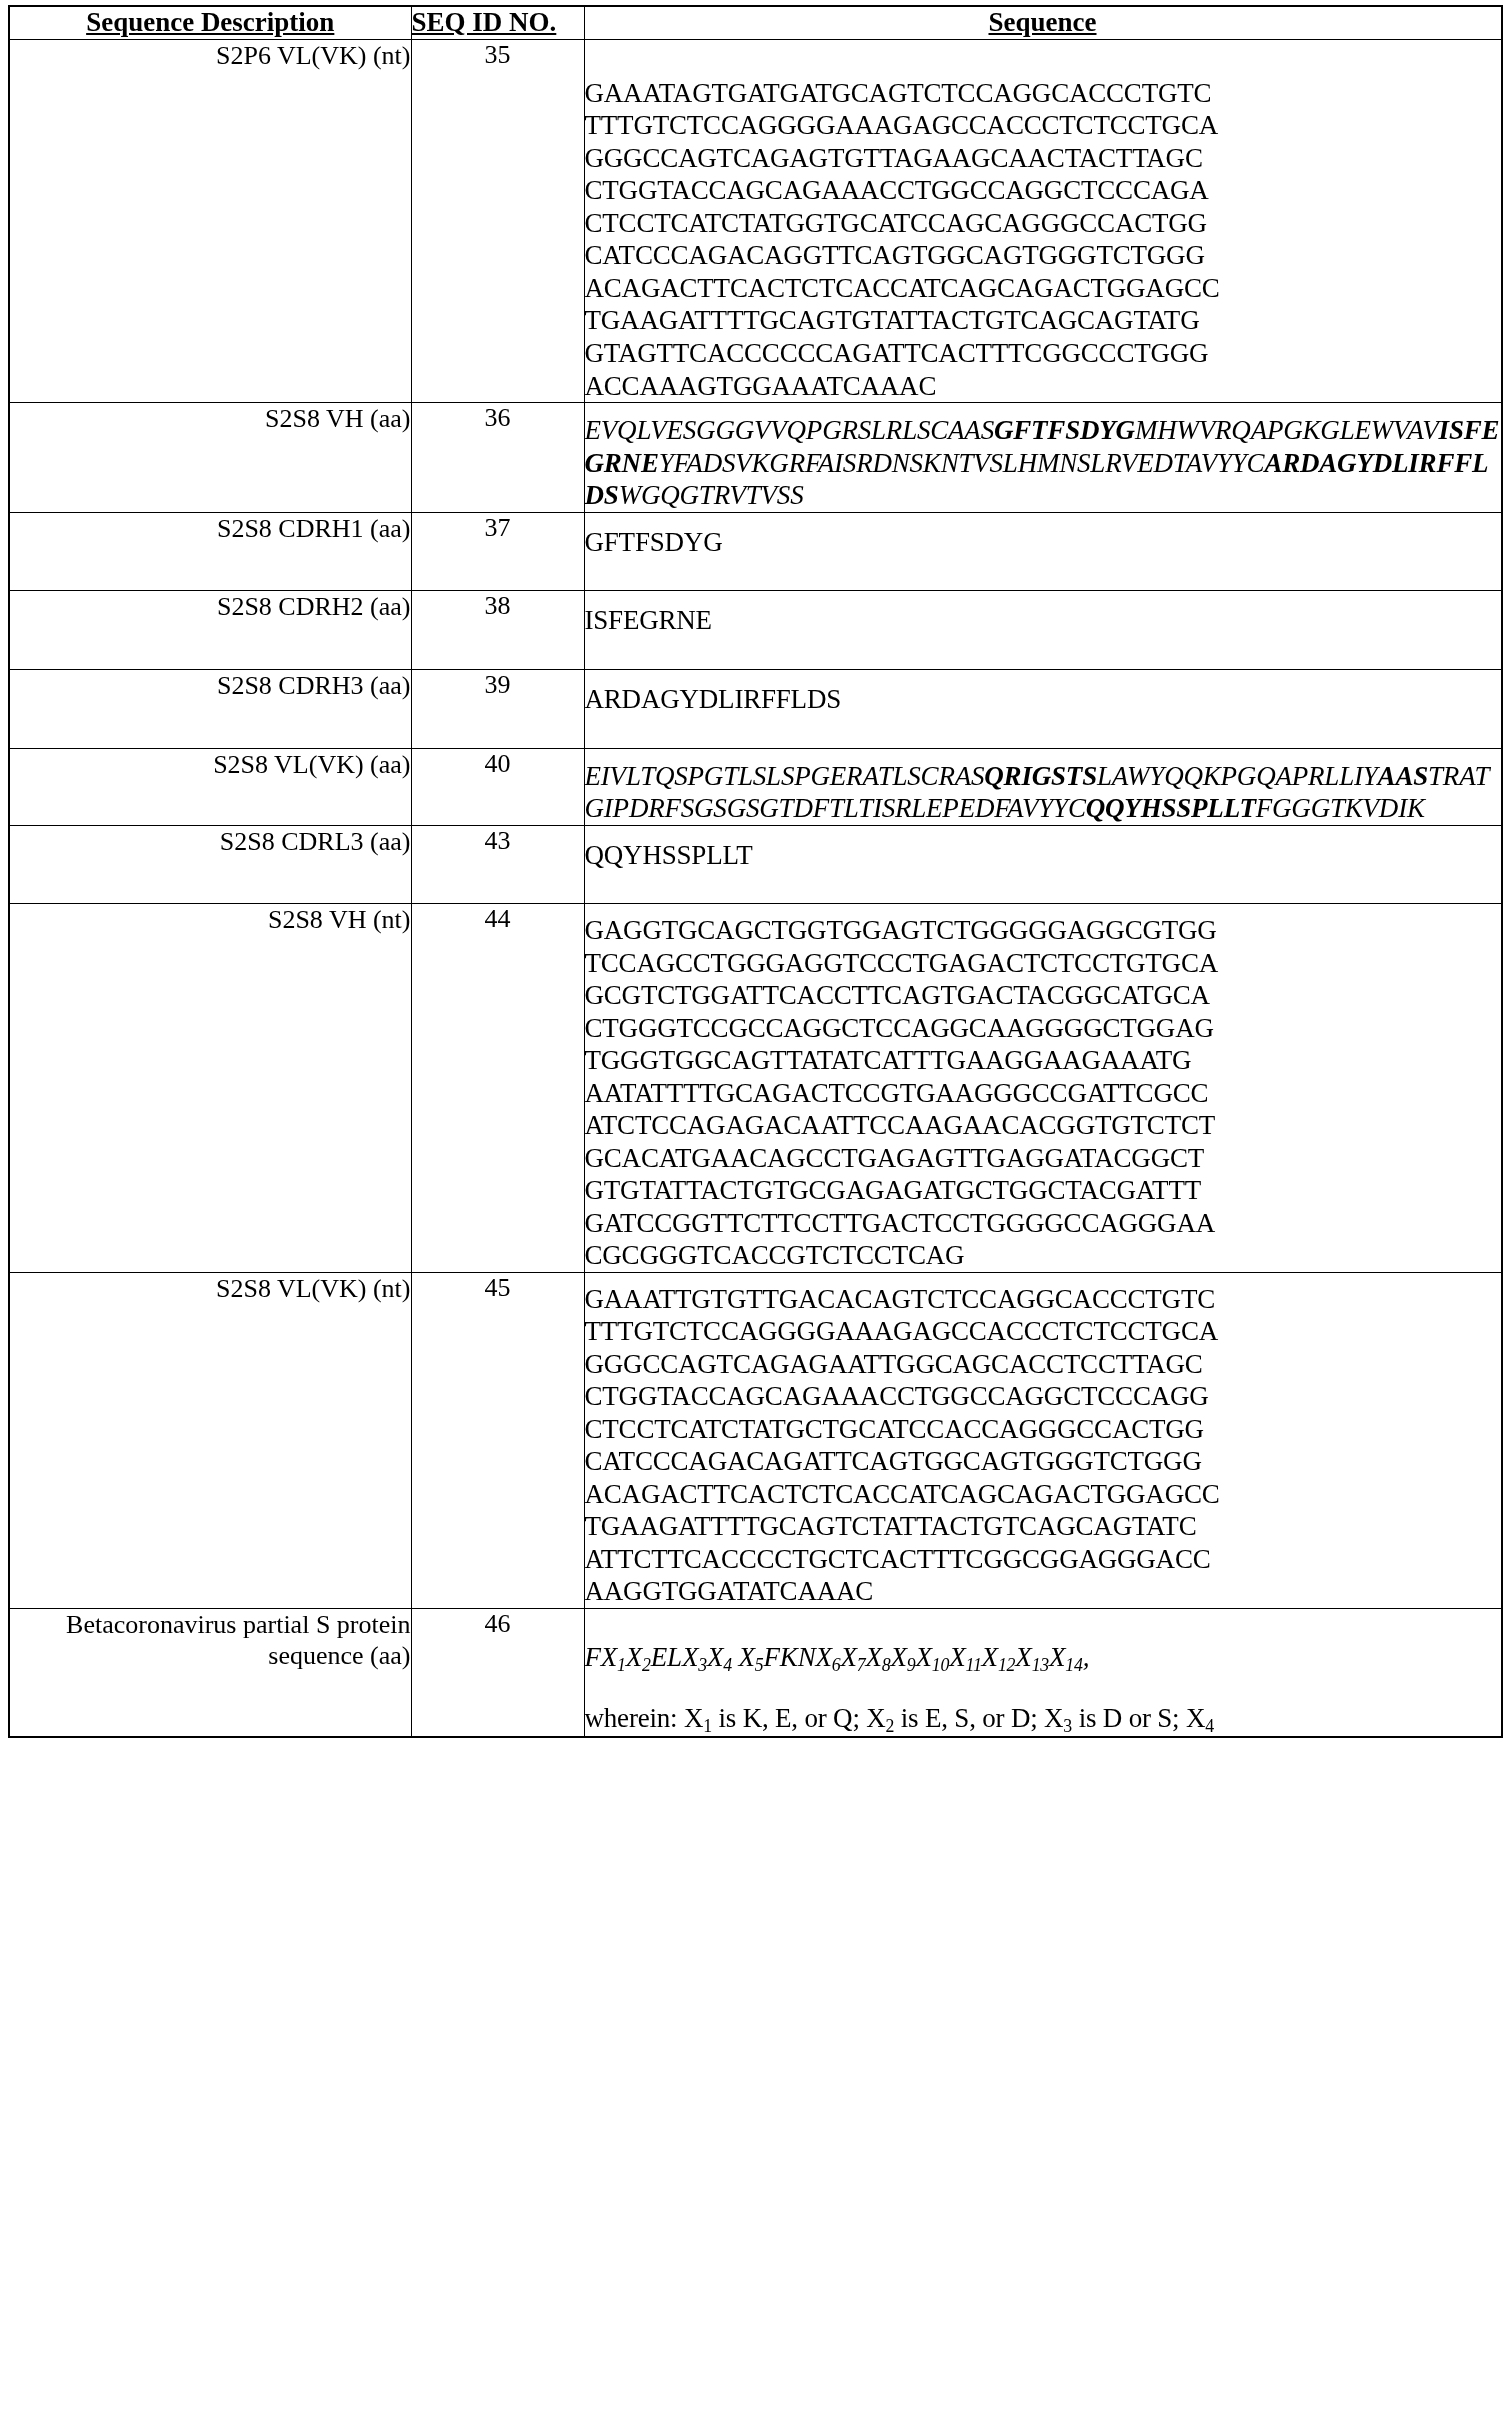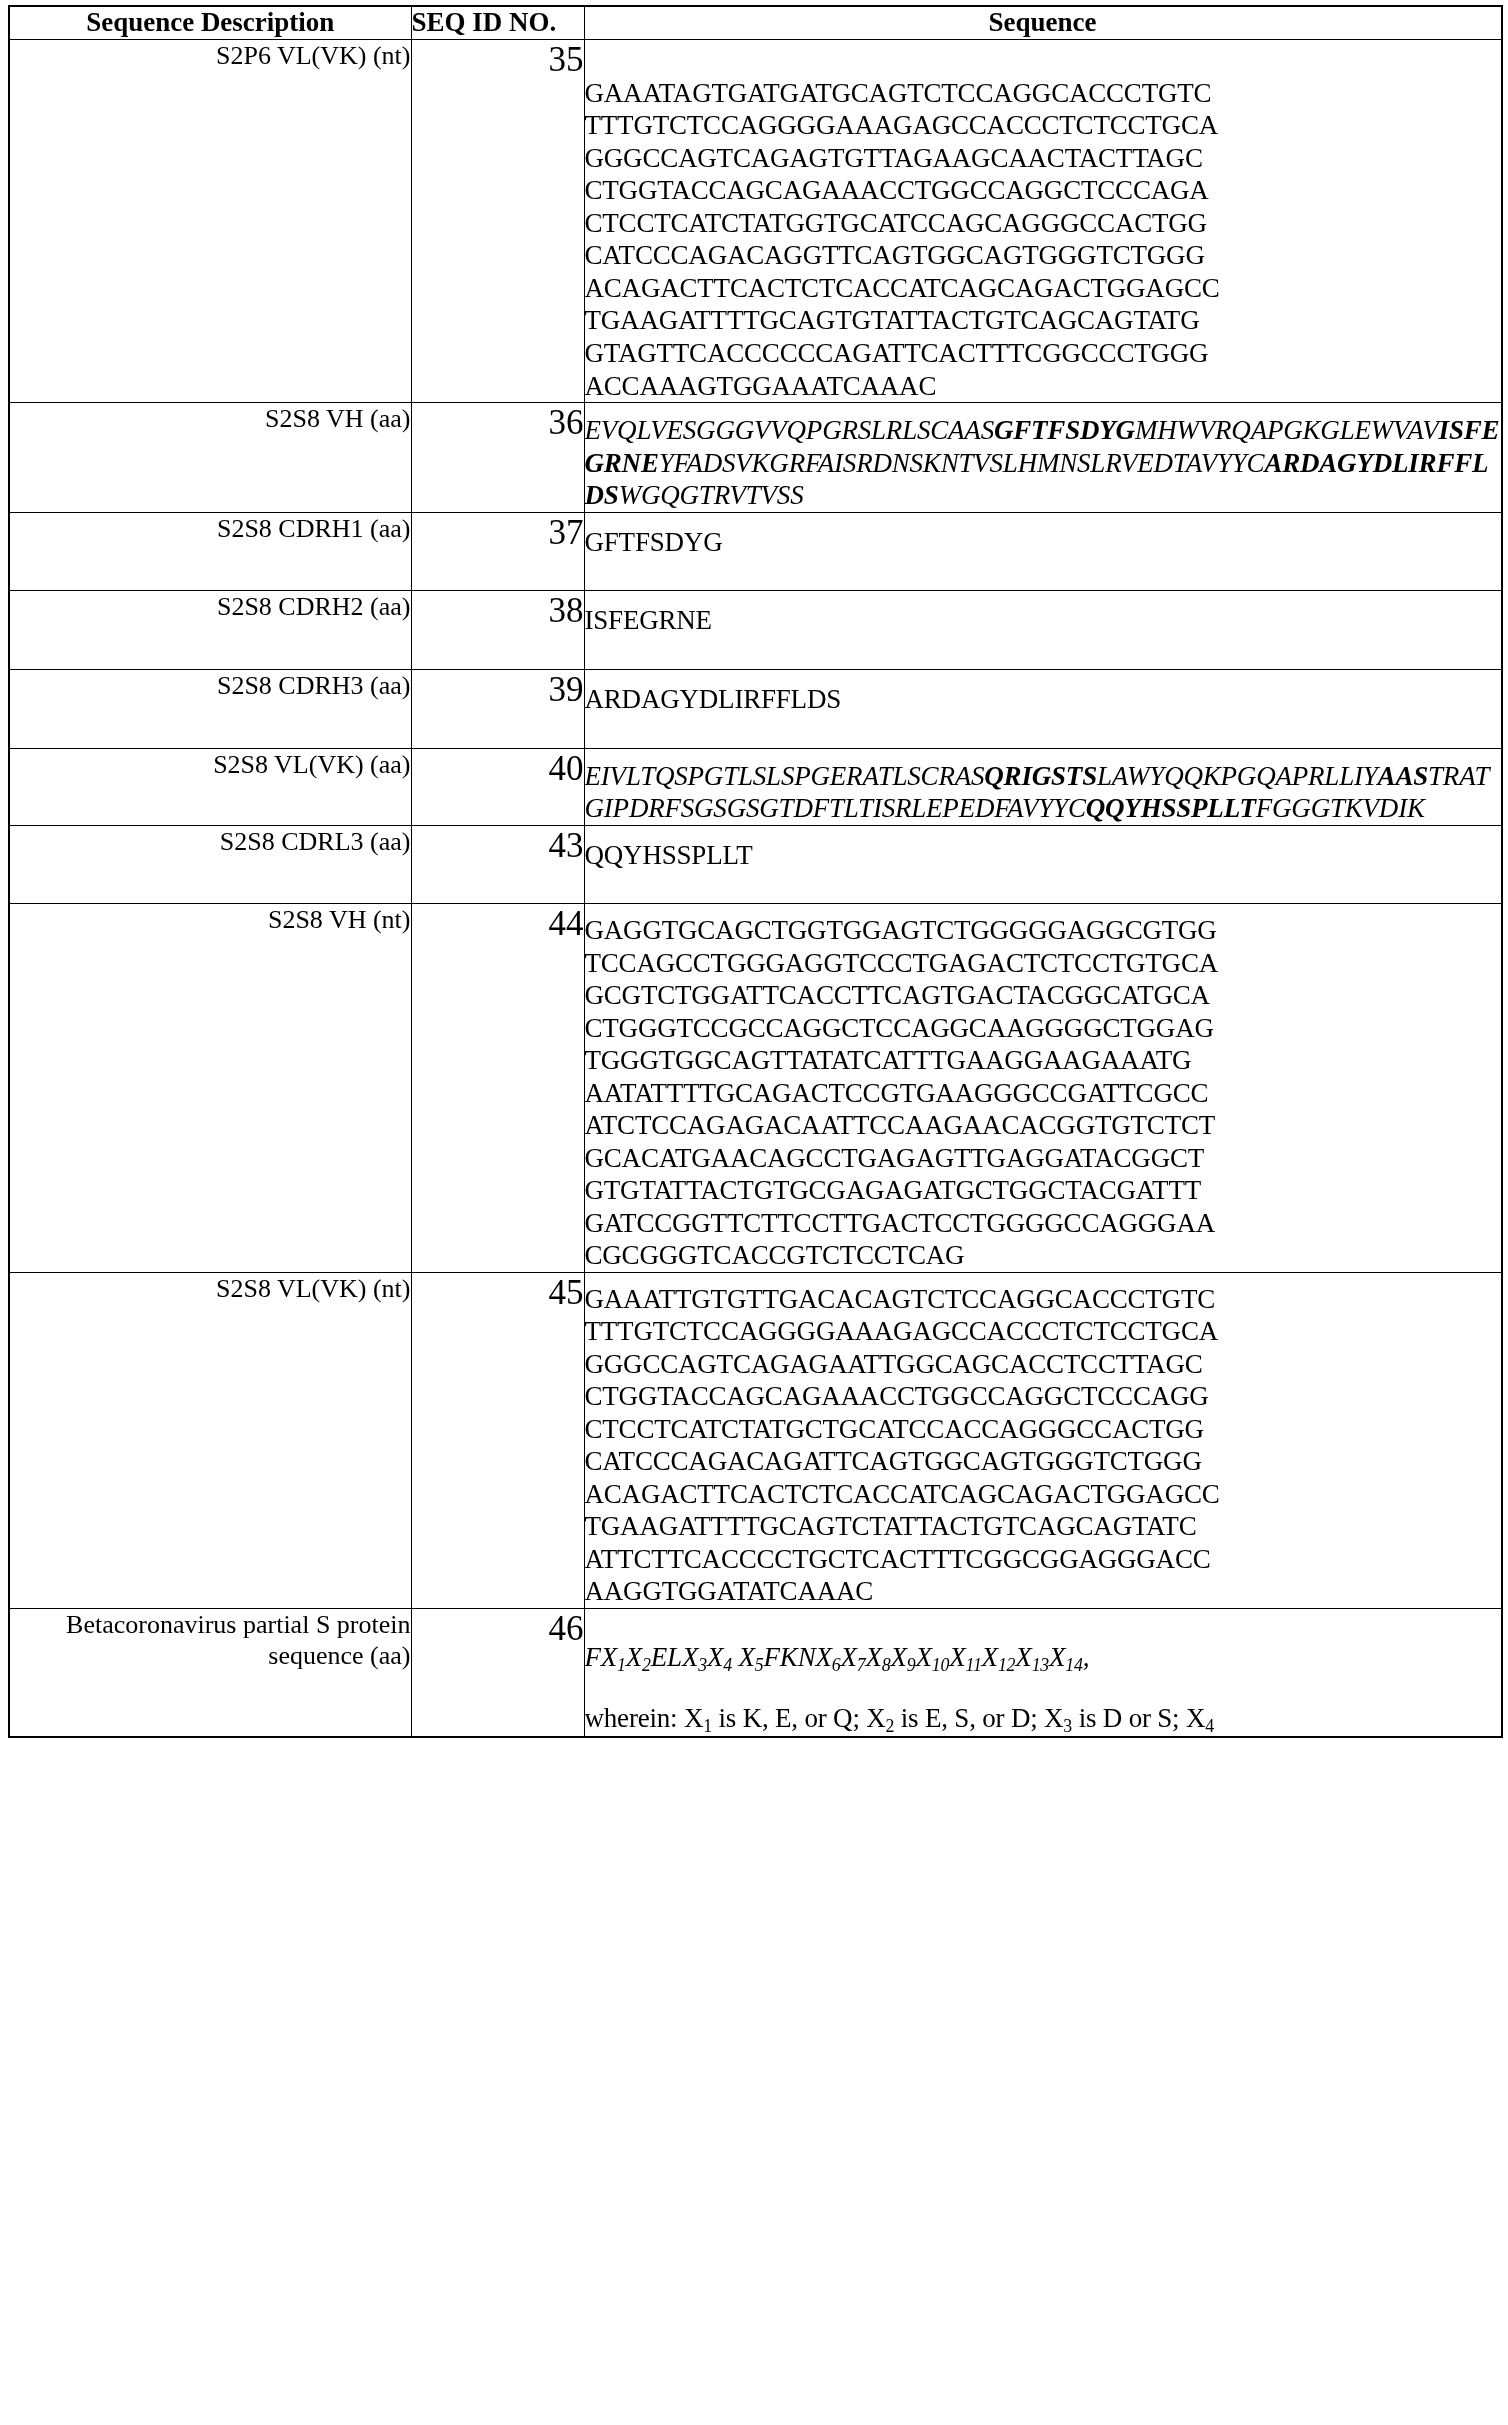--- a/index.html
+++ b/index.html
@@ -32,20 +32,21 @@
   table.seq-table col.c-seq  { width: auto; }
 
   table.seq-table th,
   table.seq-table td {
     border: 1.6px solid #000;
     vertical-align: top;
     padding: 0;
   }
   thead th {
     border-bottom: 2.4px solid #000;
+    text-decoration: underline;
   }
 
   .hdr-cell {
     font-size: 27px;
     line-height: 1.18;
     padding: 9.7px 8px 21px 8px;
     text-align: center;
   }
   .hdr-desc { text-align: center; }
   .hdr-seqid { text-align: left; padding-left: 13px; }
@@ -56,22 +57,22 @@
     font-size: 26px;
     line-height: 1.2;
     text-align: right;
     padding: 0 11.3px;
   }
   .desc-mid { vertical-align: middle; }
   .desc-top { vertical-align: top; padding-top: 11.3px; }
 
   
   .seqid-cell {
-    font-size: 35px;
-    text-align: right;
+    font-size: 26px;
+    text-align: center;
     padding: 11.3px 0 0 0;
     margin-left: 20px;
   }
   .seqid-mid { vertical-align: middle; padding-top: 0; }
 
   
   .seq-cell {
     font-size: 27px;
     line-height: 1.205;
     padding: 9.7px 4.9px 8px 11.3px;

